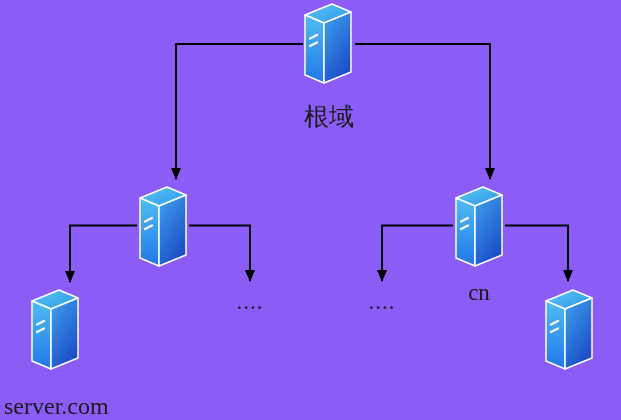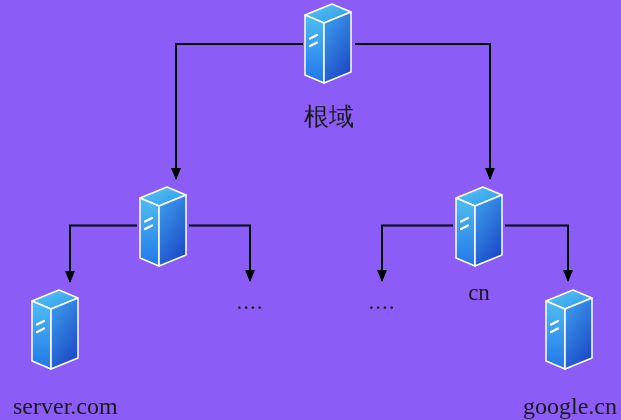--- a/index.html
+++ b/index.html
@@ -75,17 +75,16 @@
 
   <div class="label root-label centered" style="left:329px; top:103px;">根域</div>
 
 
   <div class="label dots-label centered" style="left:250px; top:289px;">....</div>
 
   <div class="label dots-label centered" style="left:382px; top:289px;">....</div>
 
   <div class="label node-label centered" style="left:479px; top:280px;">cn</div>
 
-  <div class="label leaf-label" style="left:13px; top:393px;">server.com</div>
+  <div class="label leaf-label" style="left:4px; top:393px;">server.com</div>
 
-  <div class="label leaf-label" style="right:4px; top:393px;">google.cn</div>
 
 </div>
 
 </body></html>

